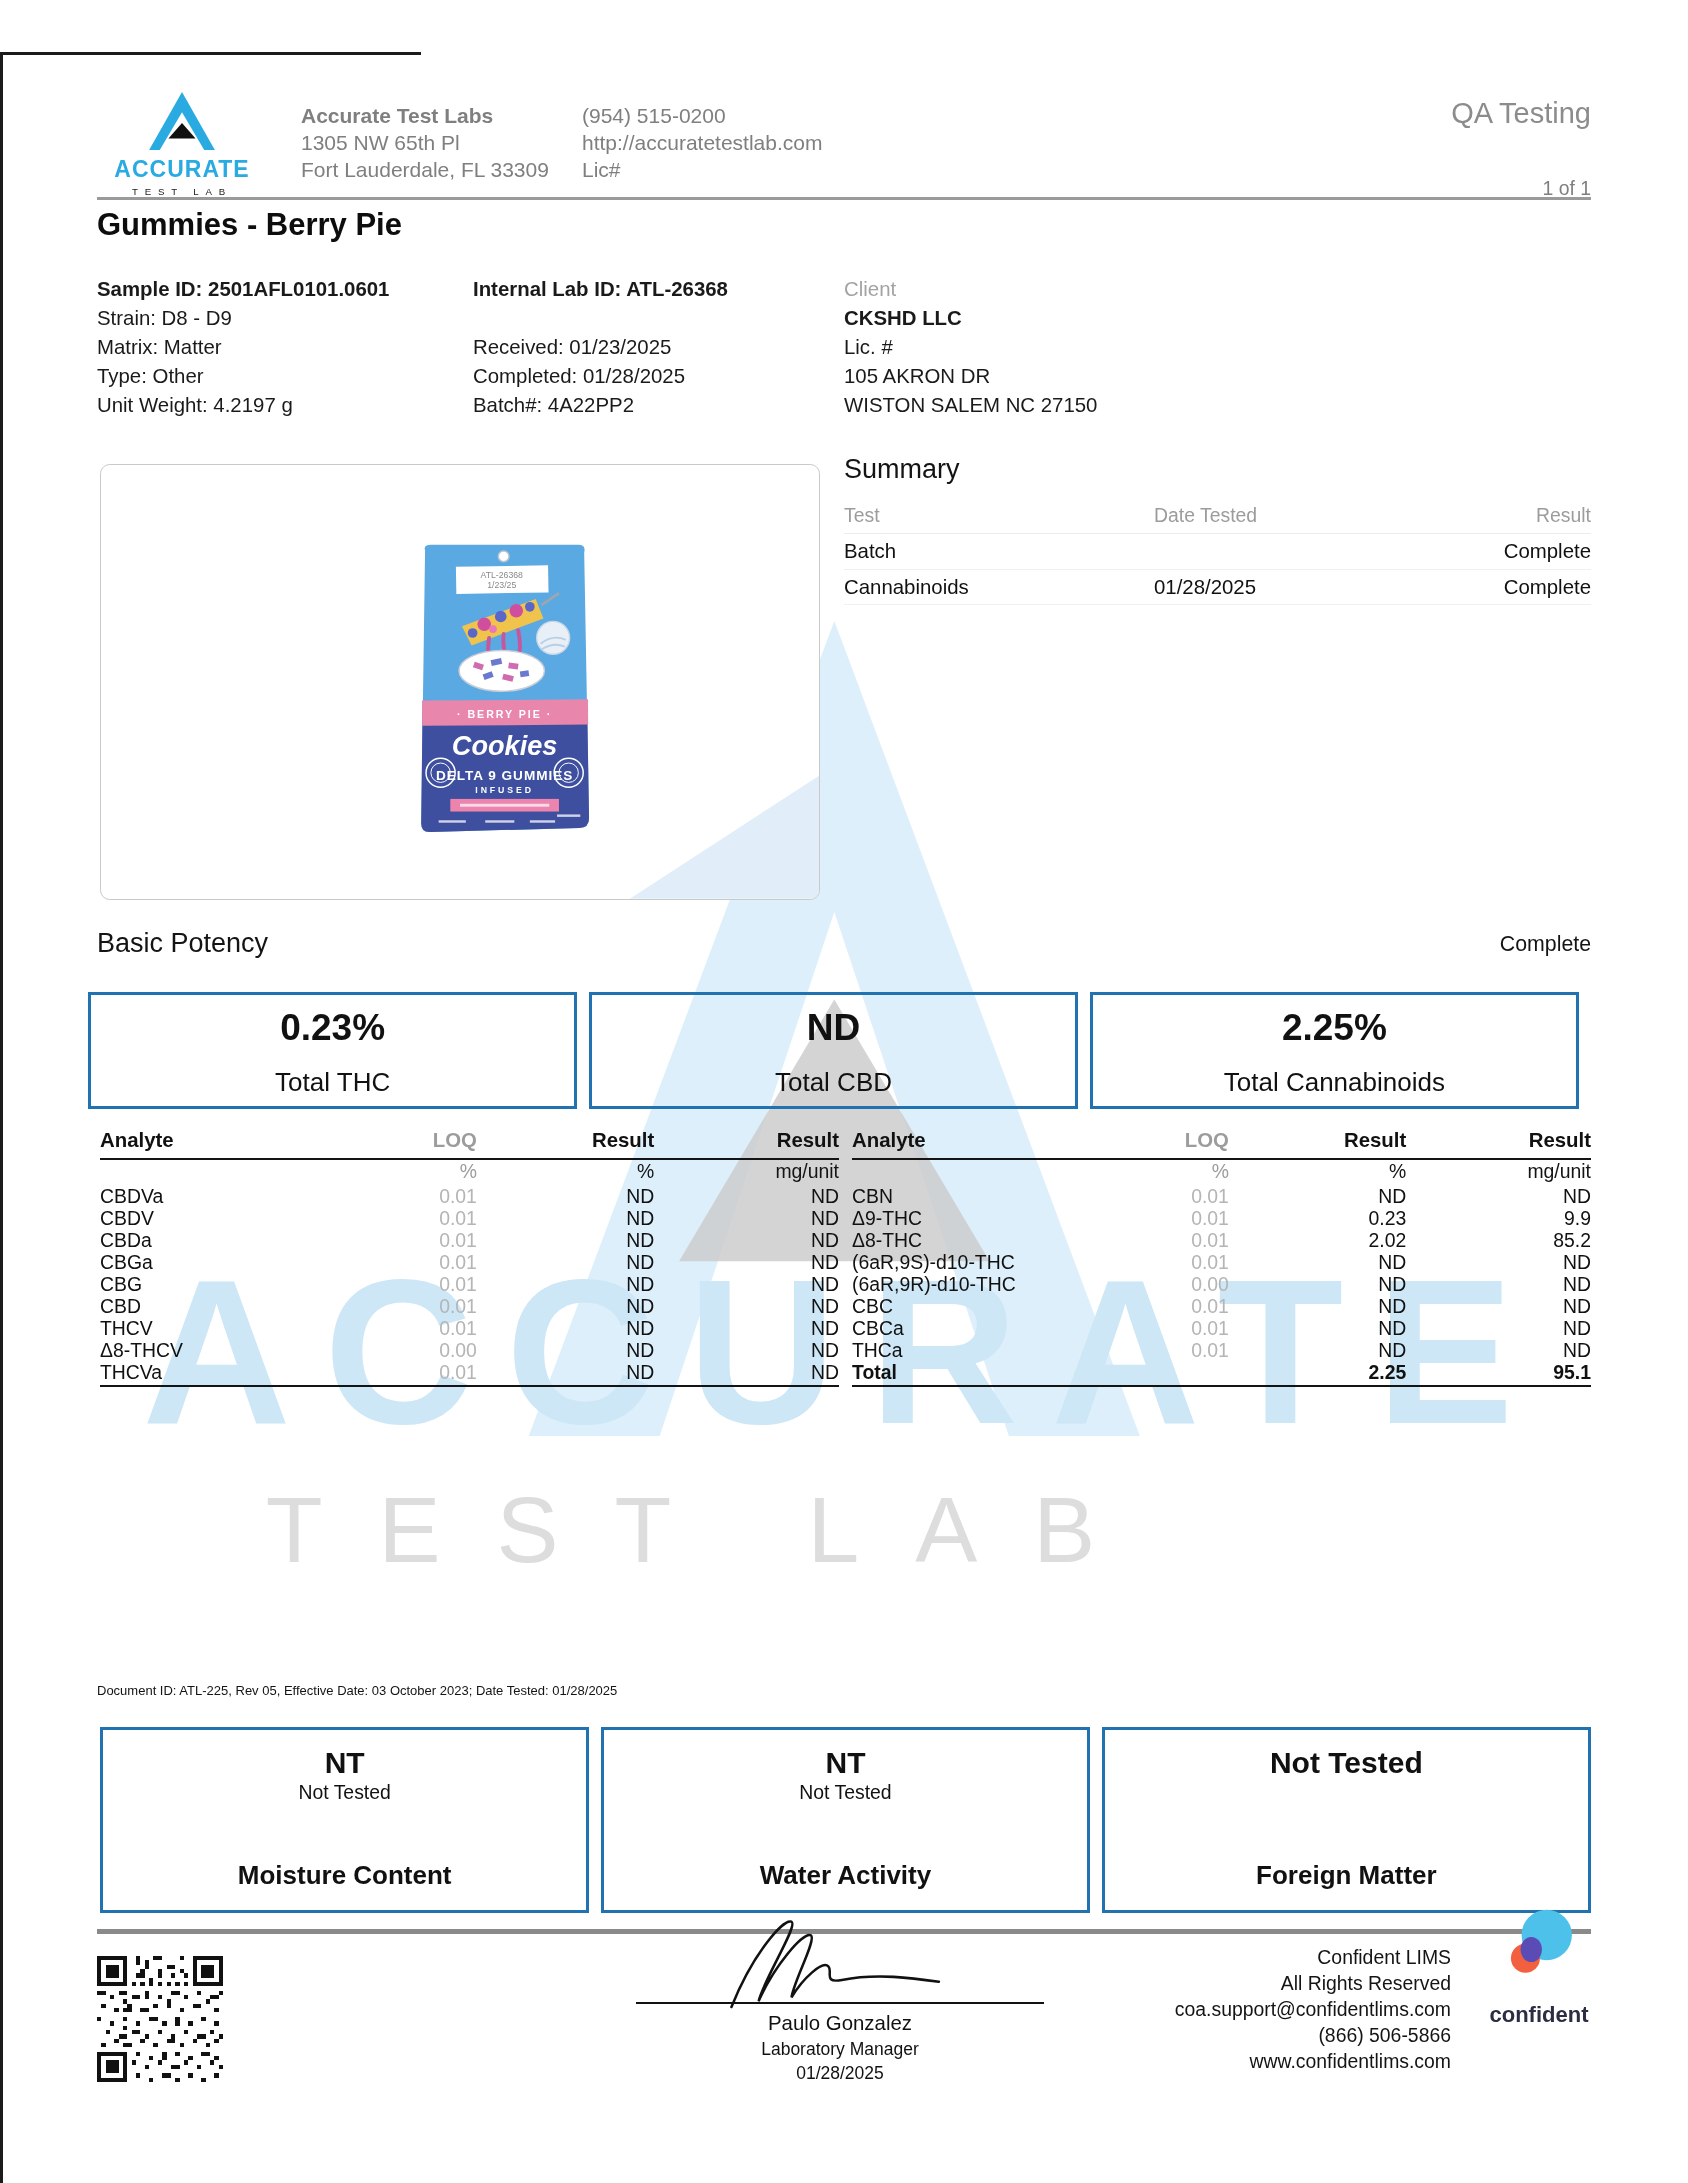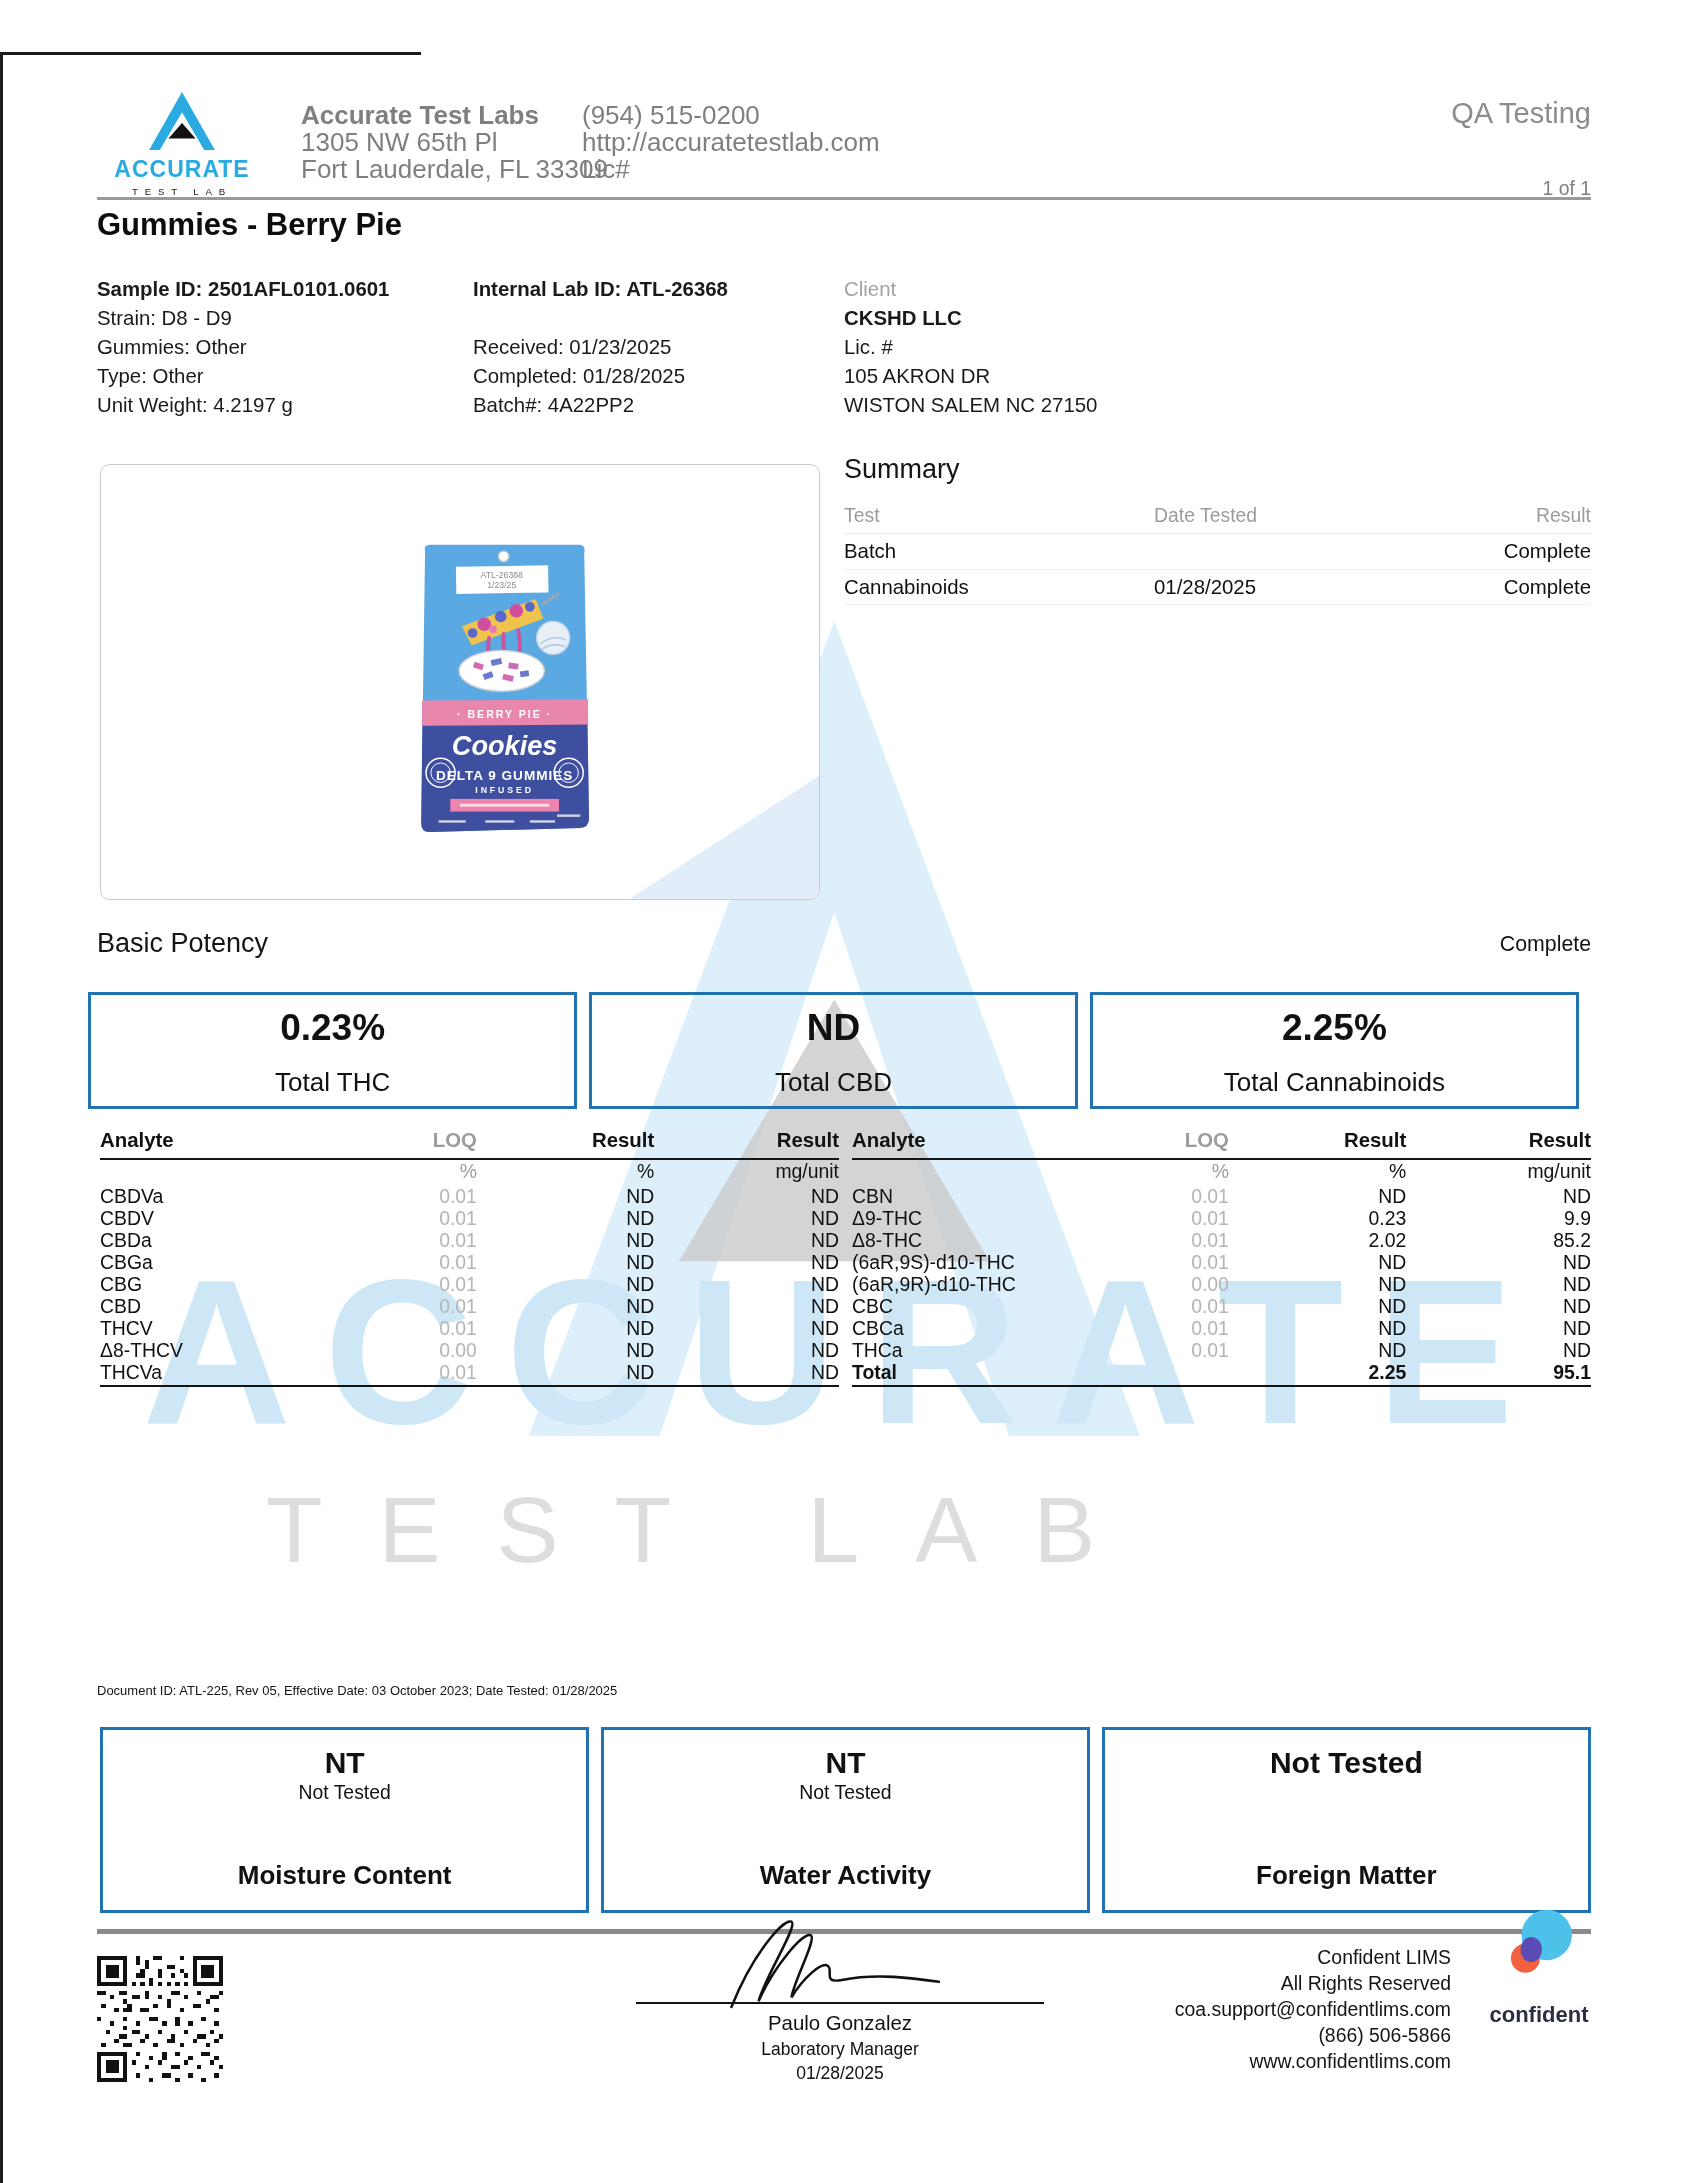--- a/index.html
+++ b/index.html
@@ -7,21 +7,21 @@
         font-family:"Liberation Sans",sans-serif;color:#111;}
   .wm{position:absolute;z-index:0;}
   .content{position:absolute;inset:0;z-index:1;}
   
   .edge-left{position:absolute;left:0;top:52px;width:2.9px;height:2131px;background:#1b1b1b;}
   .edge-top{position:absolute;left:0;top:52px;width:421px;height:2.9px;background:#1b1b1b;}
   
   .logo{position:absolute;left:109px;top:92px;width:146px;text-align:center;}
   .logo-word{color:#29abe2;font-weight:bold;font-size:23px;letter-spacing:1px;margin-top:1.9px;}
   .logo-sub{color:#222;font-size:9.7px;letter-spacing:6.8px;margin-top:2.9px;}
-  .hcol{position:absolute;top:102px;font-size:26px;line-height:27px;color:#7f7f7f;}
+  .hcol{position:absolute;top:102px;font-size:21px;line-height:27px;color:#7f7f7f;}
   .hcol .b{font-weight:bold;}
   .lab-col{left:301px;}
   .contact-col{left:582px;}
   .qa{position:absolute;right:97px;top:97px;font-size:29px;color:#8c8c8c;}
   .pageno{position:absolute;right:97px;top:177px;font-size:19.4px;color:#7f7f7f;}
   .rule1{position:absolute;left:97px;width:1494px;top:197px;height:2.9px;background:#9a9a9a;}
   .title{position:absolute;left:97px;top:207px;font-size:31px;font-weight:bold;color:#0d0d0d;}
   
   .info{position:absolute;left:97px;top:275px;width:1494px;font-size:20.4px;line-height:29px;color:#1a1a1a;}
   .icol{position:absolute;top:0;}
@@ -128,21 +128,21 @@
     <div class="qa">QA Testing</div>
     <div class="pageno">1 of 1</div>
     <div class="rule1"></div>
 
     <div class="title">Gummies - Berry Pie</div>
 
     <div class="info">
       <div class="icol icol1">
         <div class="ib">Sample ID: 2501AFL0101.0601</div>
         <div>Strain: D8 - D9</div>
-        <div>Gummies: Other</div>
+        <div>Matrix: Matter</div>
         <div>Type: Other</div>
         <div>Unit Weight: 4.2197 g</div>
       </div>
       <div class="icol icol2">
         <div class="ib">Internal Lab ID: ATL-26368</div>
         <div>&nbsp;</div>
         <div>Received: 01/23/2025</div>
         <div>Completed: 01/28/2025</div>
         <div>Batch#: 4A22PP2</div>
       </div>

